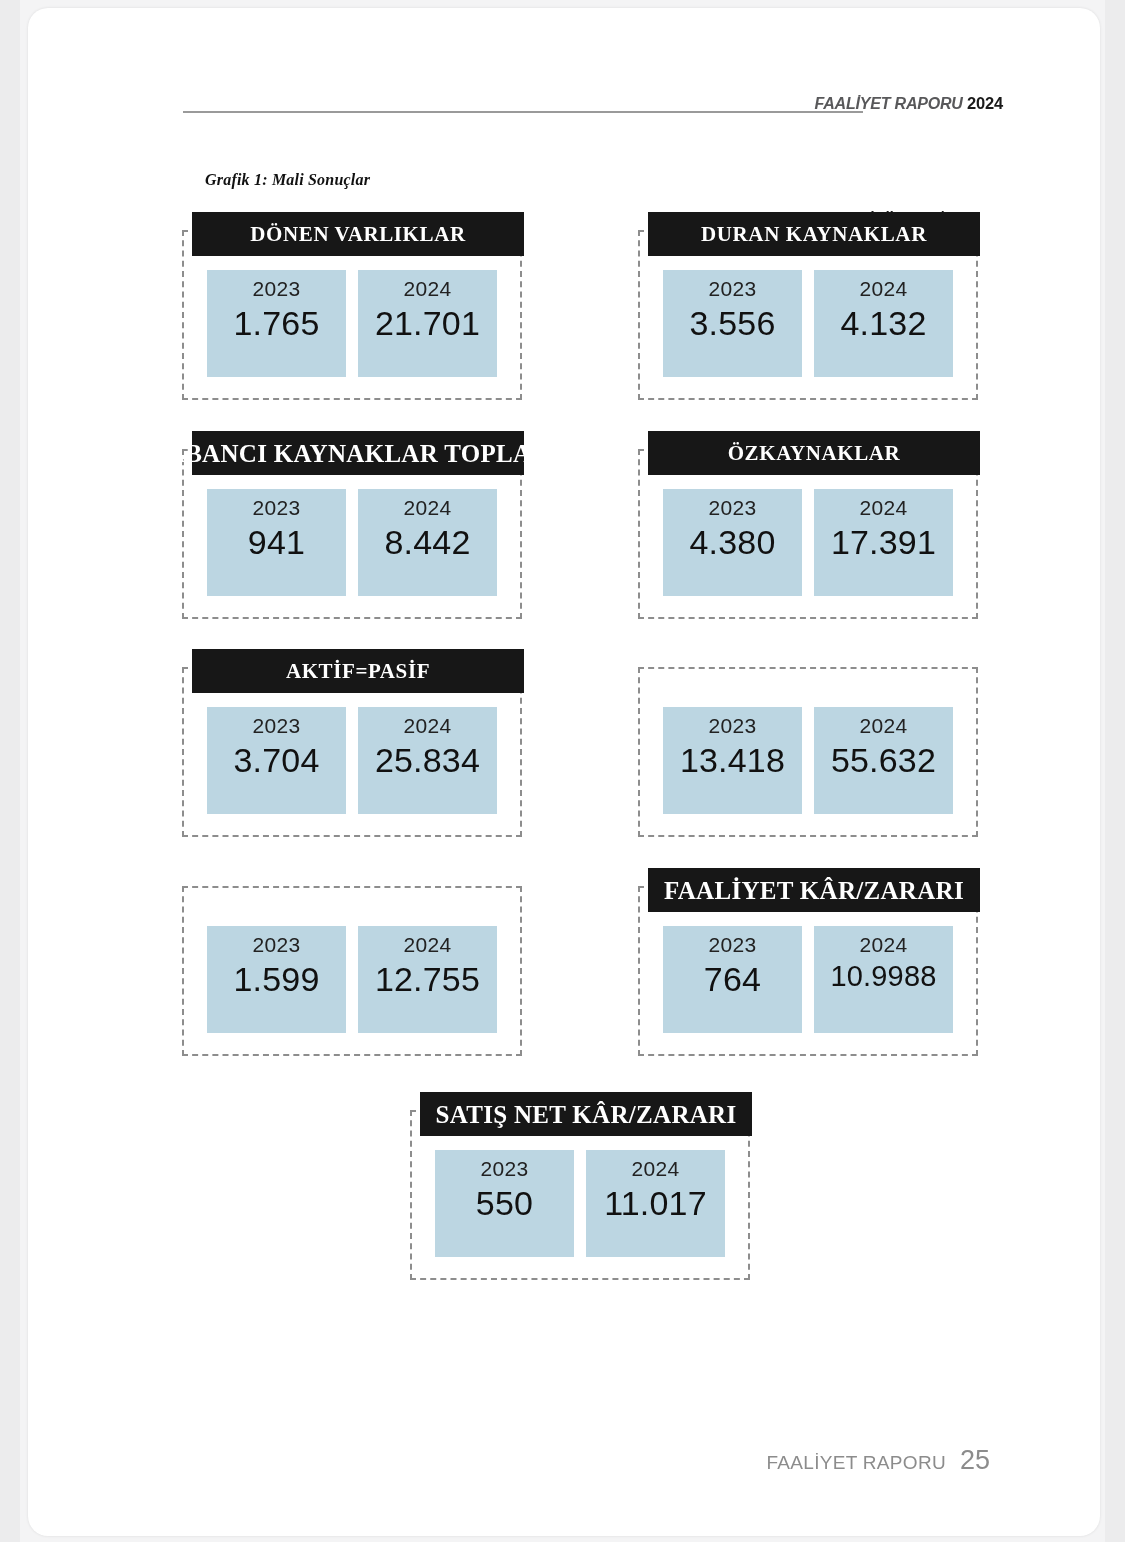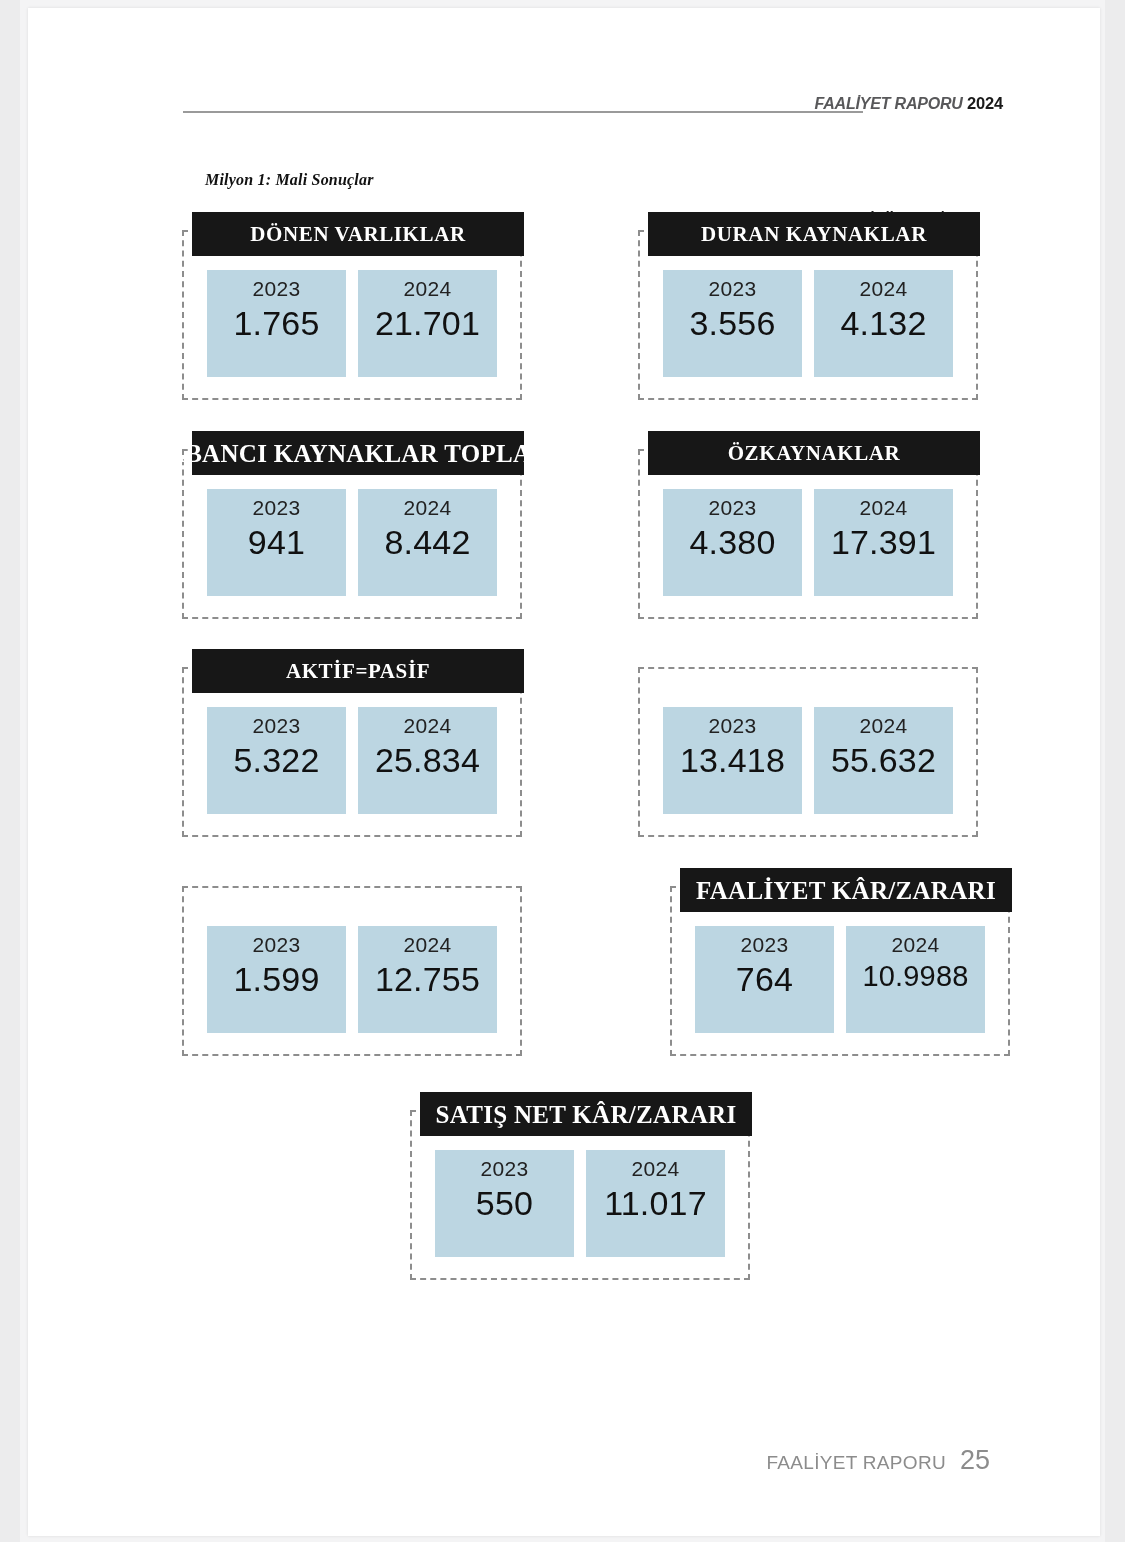--- a/index.html
+++ b/index.html
@@ -22,20 +22,21 @@
   }
 
   .page {
     position: absolute;
     left: 8px;
     top: 8px;
     width: 1072px;
     height: 1528px;
     background: #ffffff;
     box-shadow: 0 0 3px rgba(0,0,0,0.10);
+    border-radius: 20px;
   }
 
   
   .header {
     position: absolute;
     left: 155px;
     top: 86px;
     width: 820px;
     height: 30px;
   }
@@ -203,21 +204,21 @@
 <div class="page">
 
   <div class="header">
     <div class="header-rule"></div>
     <div class="header-text">
       <span class="hdr-label">FAALİYET RAPORU</span>
       <span class="hdr-year">2024</span>
     </div>
   </div>
 
-  <div class="fig-caption">Milyon 1: Mali Sonuçlar</div>
+  <div class="fig-caption">Grafik 1: Mali Sonuçlar</div>
   <div class="unit-note">(Milyon TL)</div>
 
   <div class="cards">
 
     <div class="card" style="left:154px; top:204px;">
       <div class="dashbox"></div>
       <div class="title-bar">
         <span>DÖNEN VARLIKLAR</span>
       </div>
       <div class="values">
@@ -284,21 +285,21 @@
     </div>
 
     <div class="card" style="left:154px; top:641px;">
       <div class="dashbox"></div>
       <div class="title-bar">
         <span>AKTİF=PASİF</span>
       </div>
       <div class="values">
         <div class="val-box">
           <div class="val-year">2023</div>
-          <div class="val-num">5.322</div>
+          <div class="val-num">3.704</div>
         </div>
         <div class="val-box">
           <div class="val-year">2024</div>
           <div class="val-num">25.834</div>
         </div>
       </div>
     </div>
 
     <div class="card" style="left:610px; top:641px;">
       <div class="dashbox"></div>
@@ -321,21 +322,21 @@
           <div class="val-year">2023</div>
           <div class="val-num">1.599</div>
         </div>
         <div class="val-box">
           <div class="val-year">2024</div>
           <div class="val-num">12.755</div>
         </div>
       </div>
     </div>
 
-    <div class="card narrow-title" style="left:642px; top:860px;">
+    <div class="card narrow-title" style="left:610px; top:860px;">
       <div class="dashbox"></div>
       <div class="title-bar">
         <span>FAALİYET KÂR/ZARARI</span>
       </div>
       <div class="values">
         <div class="val-box">
           <div class="val-year">2023</div>
           <div class="val-num">764</div>
         </div>
         <div class="val-box">

